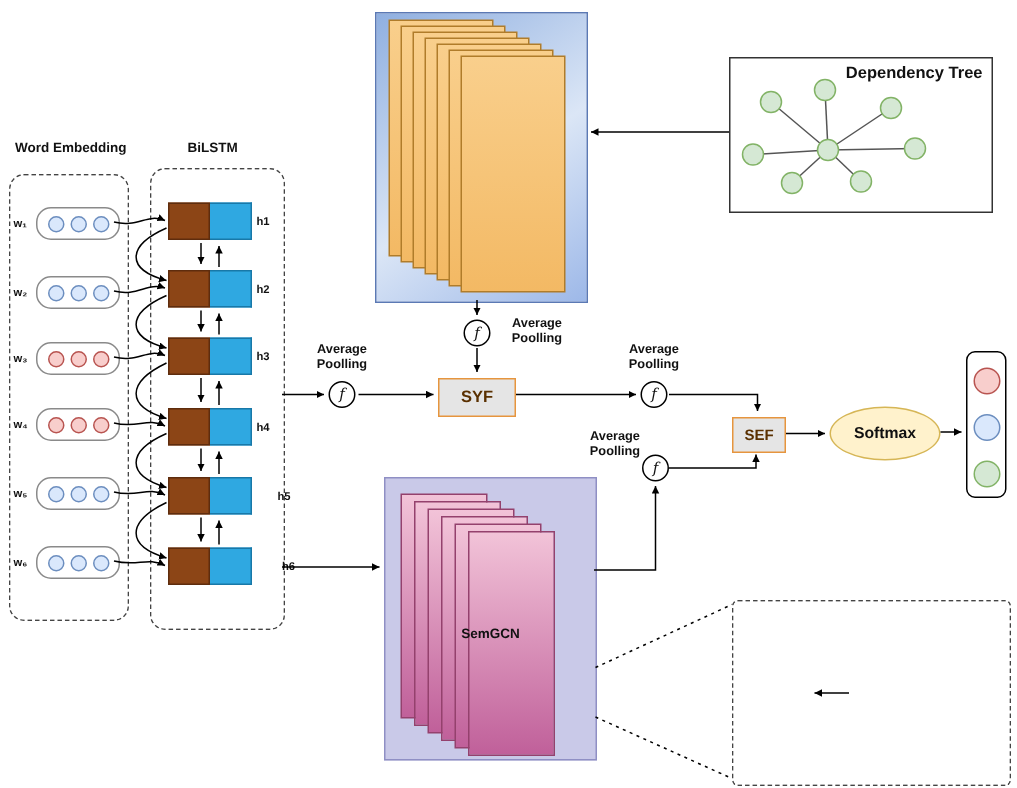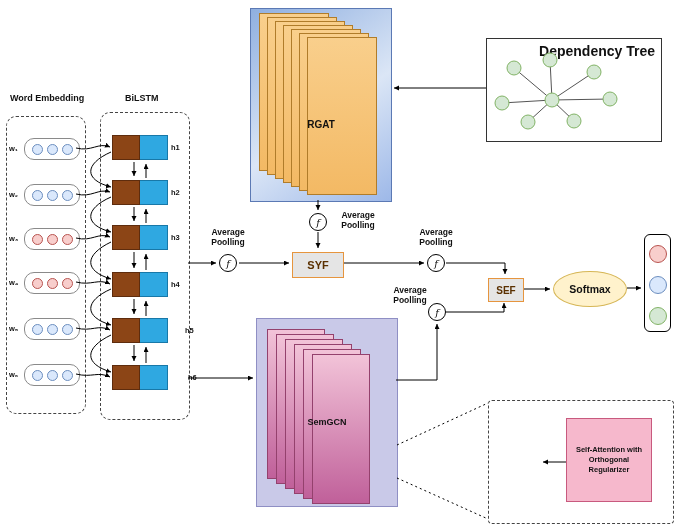--- a/index.html
+++ b/index.html
@@ -31,21 +31,21 @@
   .f-circle{position:absolute;width:18px;height:18px;border:1.2px solid #000;border-radius:50%;
     background:#fff;display:flex;align-items:center;justify-content:center;
     font-style:italic;font-family:"DejaVu Serif",serif;font-size:10px;z-index:6;box-sizing:border-box;}
   .pool-lbl{position:absolute;width:52px;text-align:center;font-size:8.5px;font-weight:bold;line-height:1.15;z-index:6;}
   .proc-box{position:absolute;background:#e5e5e5;border:1px solid #e6953e;display:flex;
     align-items:center;justify-content:center;font-weight:bold;color:#5a3000;z-index:3;}
   .softmax{position:absolute;left:553px;top:271px;width:72px;height:34px;border-radius:50%;
     background:#fff2cc;border:1px solid #d6b656;display:flex;align-items:center;justify-content:center;
     font-weight:bold;font-size:10.5px;z-index:3;}
   .dep-box{position:absolute;left:486px;top:38px;width:174px;height:102px;background:#fff;border:1px solid #333;}
-  .dep-title{position:absolute;right:6px;top:4px;font-size:14px;font-weight:bold;padding-left:16px;}
+  .dep-title{position:absolute;right:6px;top:4px;font-size:11px;font-weight:bold;padding-left:16px;}
   .out-box{position:absolute;left:644px;top:234px;width:27px;height:98px;background:#fff;
     border:1.5px solid #000;border-radius:6px;box-sizing:border-box;}
   .dot-lg{position:absolute;width:16px;height:16px;border-radius:50%;left:4px;}
   .dot-lg.pink{background:#f8cecc;border:1px solid #b85450;}
   .dot-lg.blue{background:#dae8fc;border:1px solid #6c8ebf;}
   .dot-lg.green{background:#d5e8d4;border:1px solid #82b366;}
   .gcn-rect{position:absolute;left:504px;top:428px;width:36px;height:70px;
     background:linear-gradient(180deg,#f2c3d8,#c0609a);border:1px solid #94416d;
     display:flex;align-items:center;justify-content:center;font-weight:bold;font-size:10px;color:#7c1f3f;}
   .selfatt-rect{position:absolute;left:566px;top:418px;width:86px;height:84px;background:#f6b8cc;
@@ -214,21 +214,20 @@
   <div class="hlbl" style="left:188px;top:373px;">h6</div>
 
   <div class="rgat-box">
     <div class="sheet" style="left:8px;top:4px;"></div>
     <div class="sheet" style="left:16px;top:8px;"></div>
     <div class="sheet" style="left:24px;top:12px;"></div>
     <div class="sheet" style="left:32px;top:16px;"></div>
     <div class="sheet" style="left:40px;top:20px;"></div>
     <div class="sheet" style="left:48px;top:24px;"></div>
     <div class="sheet" style="left:56px;top:28px;"></div>
-    <div class="stack-label" style="top:110px;font-size:10px;">RGAT</div>
   </div>
 
   <div class="dep-box">
     <div class="dep-title">Dependency Tree</div>
   </div>
 
   <div class="f-circle" style="left:219px;top:254px;">f</div>
   <div class="pool-lbl" style="left:202px;top:228px;">Average Poolling</div>
 
   <div class="f-circle" style="left:309px;top:213px;">f</div>
@@ -254,15 +253,14 @@
     <div class="sheet-pink" style="left:10px;top:10px;"></div>
     <div class="sheet-pink" style="left:19px;top:15px;"></div>
     <div class="sheet-pink" style="left:28px;top:20px;"></div>
     <div class="sheet-pink" style="left:37px;top:25px;"></div>
     <div class="sheet-pink" style="left:46px;top:30px;"></div>
     <div class="sheet-pink" style="left:55px;top:35px;"></div>
     <div class="stack-label" style="top:98px;font-size:9px;">SemGCN</div>
   </div>
 
   <div class="dashed-box" style="left:488px;top:400px;width:184px;height:122px;border-radius:4px;"></div>
-  <div class="selfatt-rect">Self-Attention with Orthogonal Regularizer</div>
 
 </div>
 
 </body></html>

